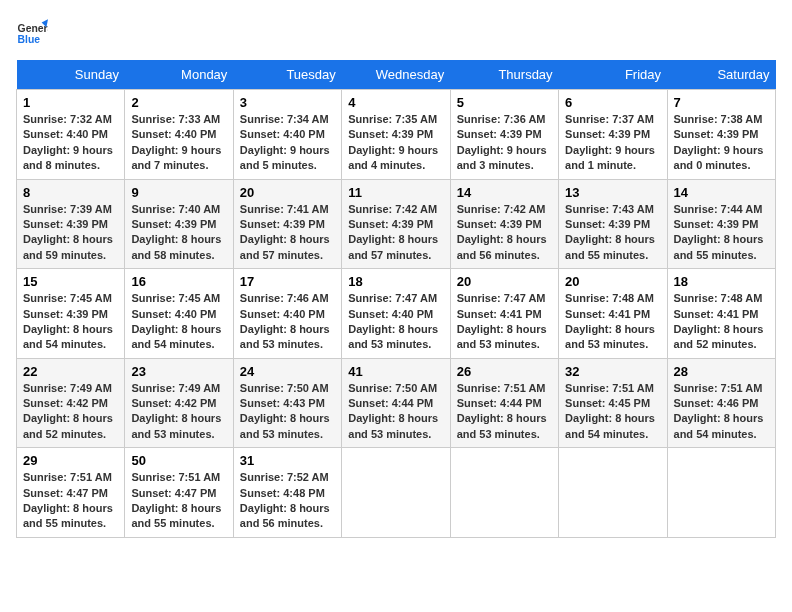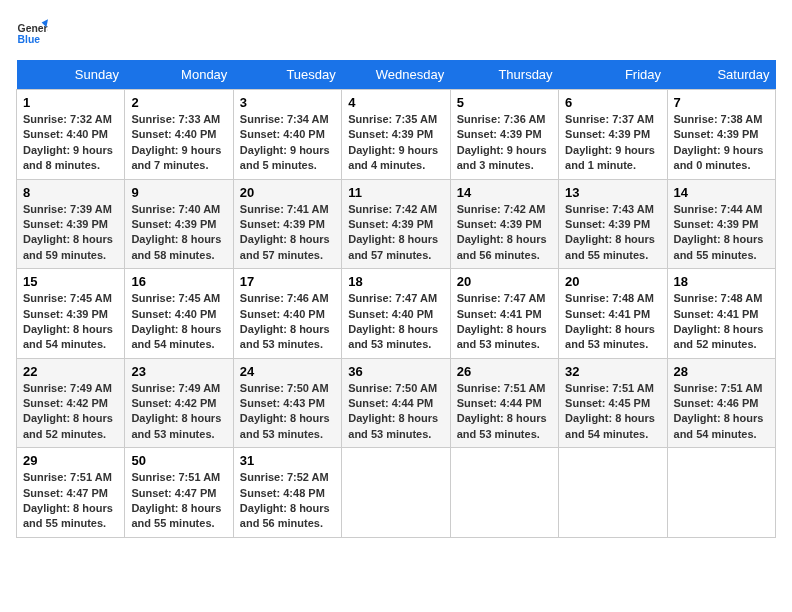--- a/index.html
+++ b/index.html
@@ -205,21 +205,21 @@
         </td>
         <td>
           <span class="day-num">23</span>
           <div class="cell-content">Sunrise: 7:49 AM<br>Sunset: 4:42 PM<br>Daylight: 8 hours<br>and 53 minutes.</div>
         </td>
         <td>
           <span class="day-num">24</span>
           <div class="cell-content">Sunrise: 7:50 AM<br>Sunset: 4:43 PM<br>Daylight: 8 hours<br>and 53 minutes.</div>
         </td>
         <td>
-          <span class="day-num">36</span>
+          <span class="day-num">41</span>
           <div class="cell-content">Sunrise: 7:50 AM<br>Sunset: 4:44 PM<br>Daylight: 8 hours<br>and 53 minutes.</div>
         </td>
         <td>
           <span class="day-num">26</span>
           <div class="cell-content">Sunrise: 7:51 AM<br>Sunset: 4:44 PM<br>Daylight: 8 hours<br>and 53 minutes.</div>
         </td>
         <td>
           <span class="day-num">32</span>
           <div class="cell-content">Sunrise: 7:51 AM<br>Sunset: 4:45 PM<br>Daylight: 8 hours<br>and 54 minutes.</div>
         </td>

